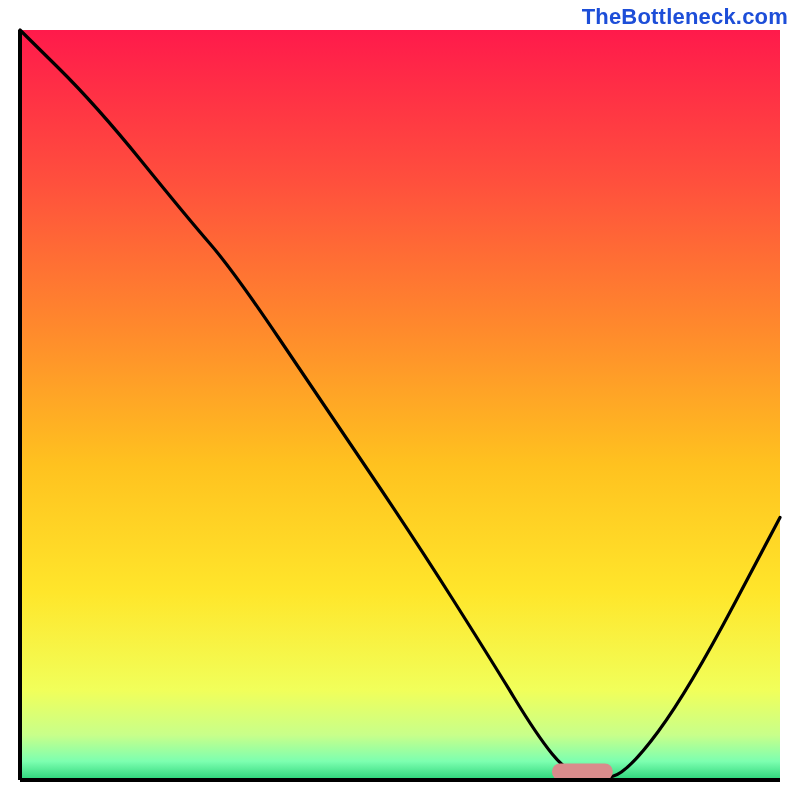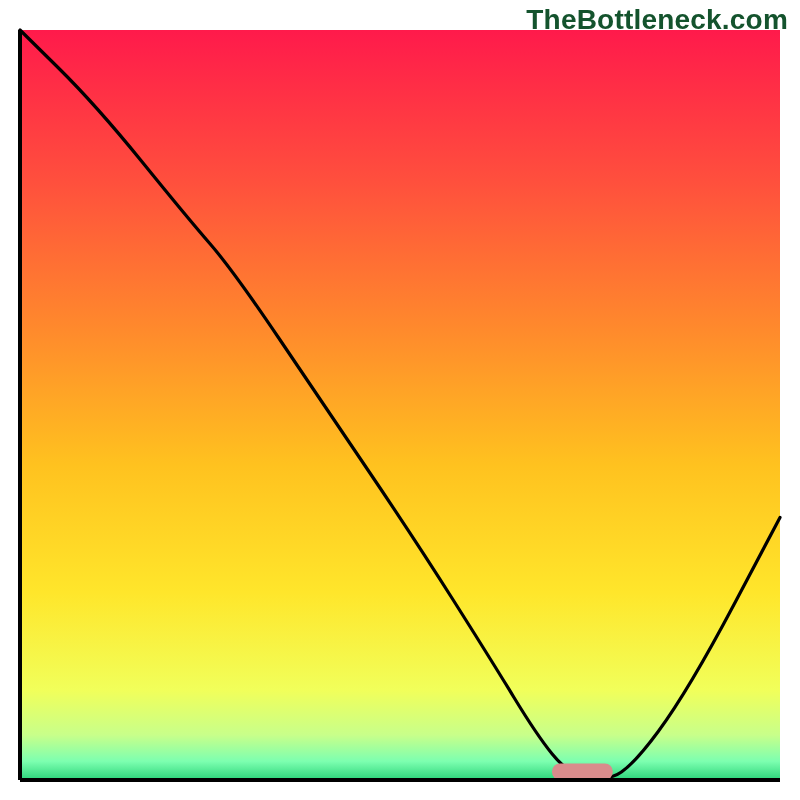--- a/index.html
+++ b/index.html
@@ -16,23 +16,23 @@
     width: 800px;
     height: 800px;
   }
   svg {
     display: block;
   }
   .watermark {
     position: absolute;
     top: 4px;
     right: 12px;
-    font-size: 28px;
+    font-size: 22px;
     font-weight: 600;
-    color: #14532d;
+    color: #1d4ed8;
     letter-spacing: 0.2px;
   }
 </style>
 </head>
 <body>
 
 <div class="canvas-wrap">
 
   <div class="watermark">TheBottleneck.com</div>
 

